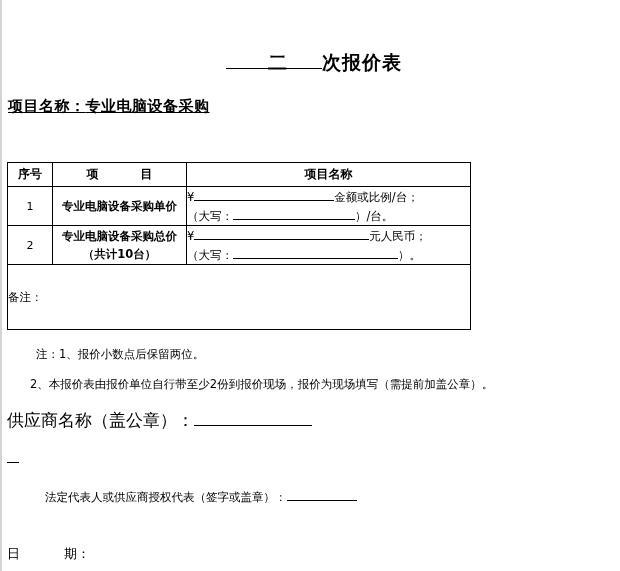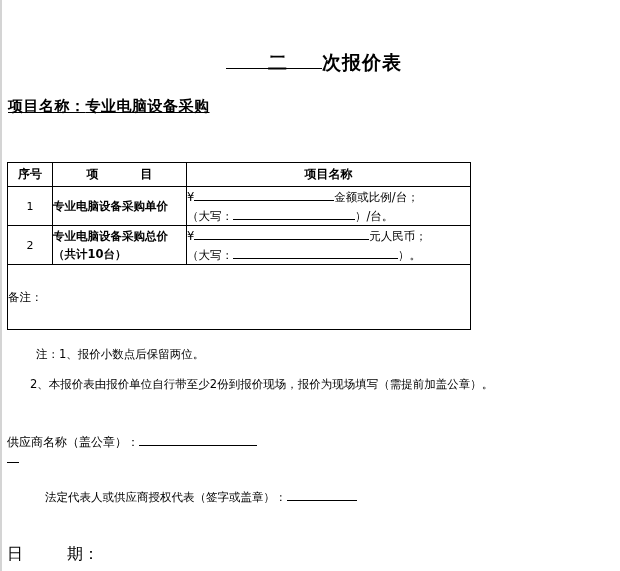--- a/index.html
+++ b/index.html
@@ -69,20 +69,21 @@
     height: 23px;
     font-weight: bold;
     font-size: 12px;
   }
   .col-no { width: 45px; }
   .col-item { width: 134px; }
   .col-amt { width: auto; }
   th.h-item .sp { display: inline-block; width: 42px; }
   td.no { text-align: center; font-size: 11px; }
   td.item {
+    text-align: center;
     font-weight: bold;
     font-size: 11.5px;
     line-height: 18px;
   }
   tr.r1 td, tr.r2 td { height: 38px; }
   td.amt {
     padding-left: 6px;
     font-size: 11.5px;
     line-height: 18px;
   }
@@ -98,24 +99,24 @@
   .w2b { width: 165px; }
   td.remark {
     height: 64px;
     padding-left: 5px;
     font-size: 11.5px;
     font-family: Liberation Serif, serif;
   }
 
   .note1 { left: 7px; top: 346px; font-size: 11.5px; line-height: 16px; margin-left: 29px; }
   .note2 { left: 30px; top: 376px; font-size: 11.5px; line-height: 16px; }
-  .supplier { left: 7px; top: 432px; font-size: 12px; line-height: 16px; }
+  .supplier { left: 7px; top: 412px; font-size: 17px; line-height: 16px; }
   .dash { left: 7px; top: 462px; width: 12px; border-bottom: 1px solid #000; height: 0; }
   .rep { left: 7px; top: 487px; font-size: 11.5px; line-height: 16px; margin-left: 38px; }
-  .date { left: 7px; top: 546px; font-size: 16px; line-height: 16px; }
+  .date { left: 7px; top: 546px; font-size: 13px; line-height: 16px; }
   .date .gap { display: inline-block; width: 44px; }
   .sig-blank {
     display: inline-block;
     border-bottom: 1px solid #000;
     height: 13px;
     vertical-align: baseline;
   }
   .sb1 { width: 118px; }
   .sb2 { width: 70px; }
 </style>

